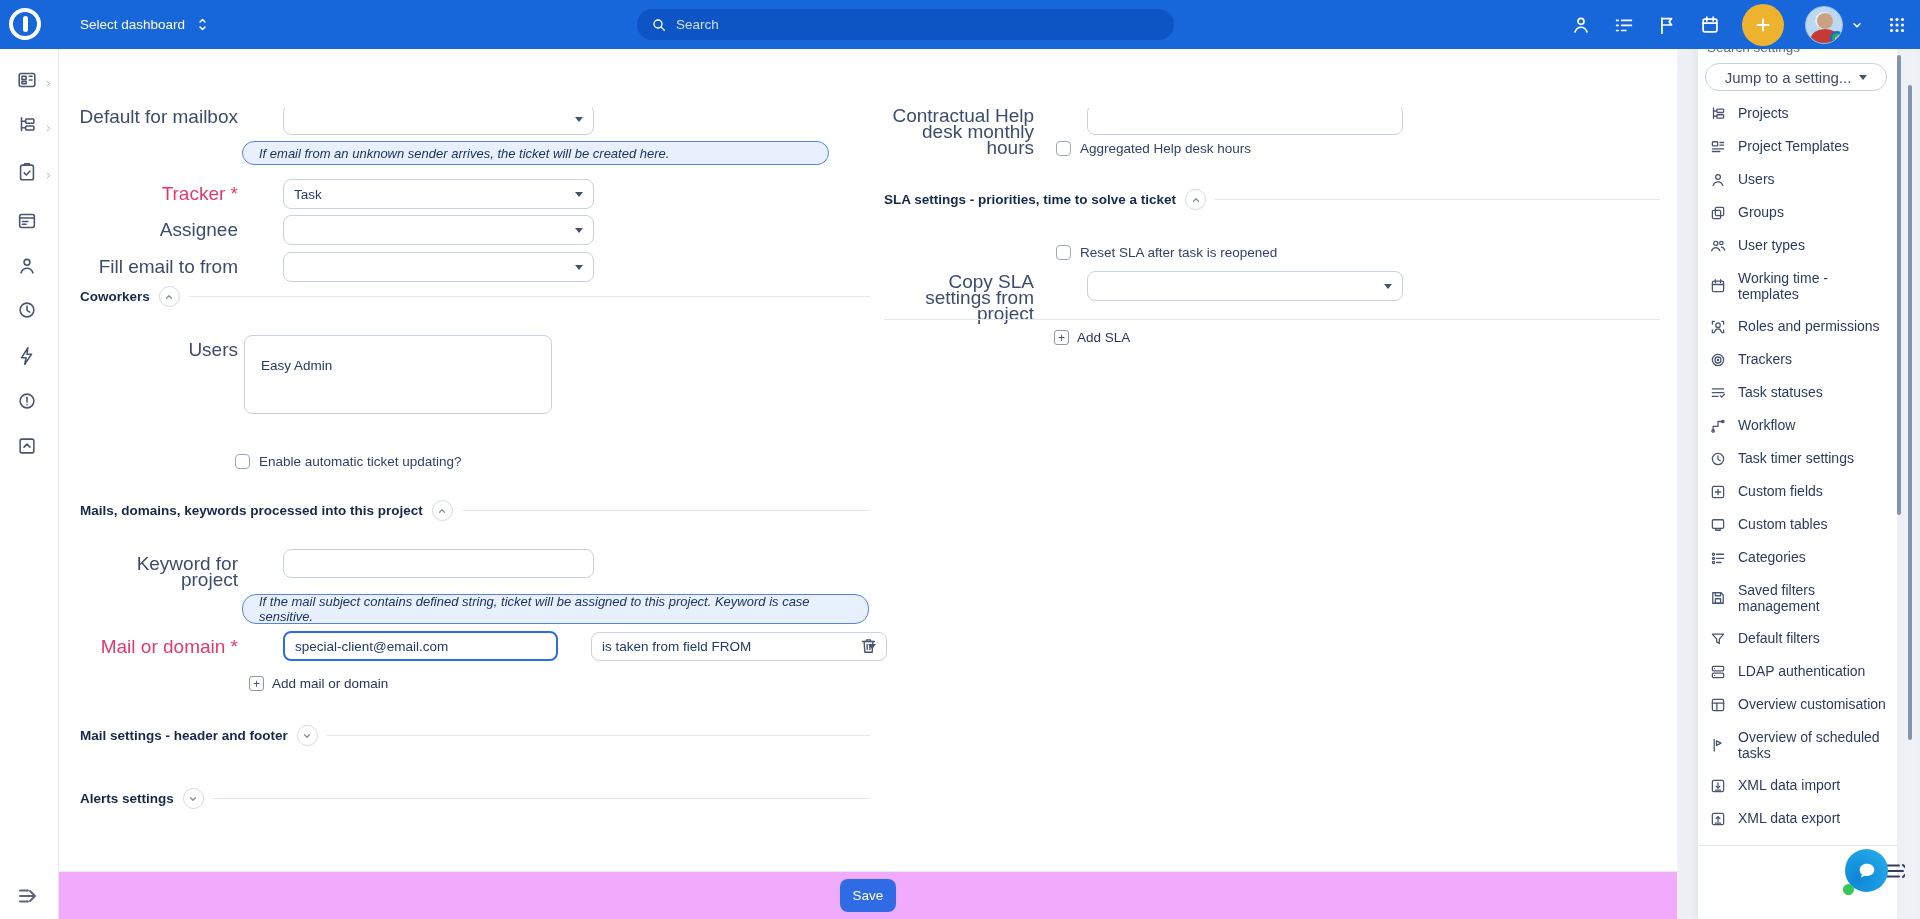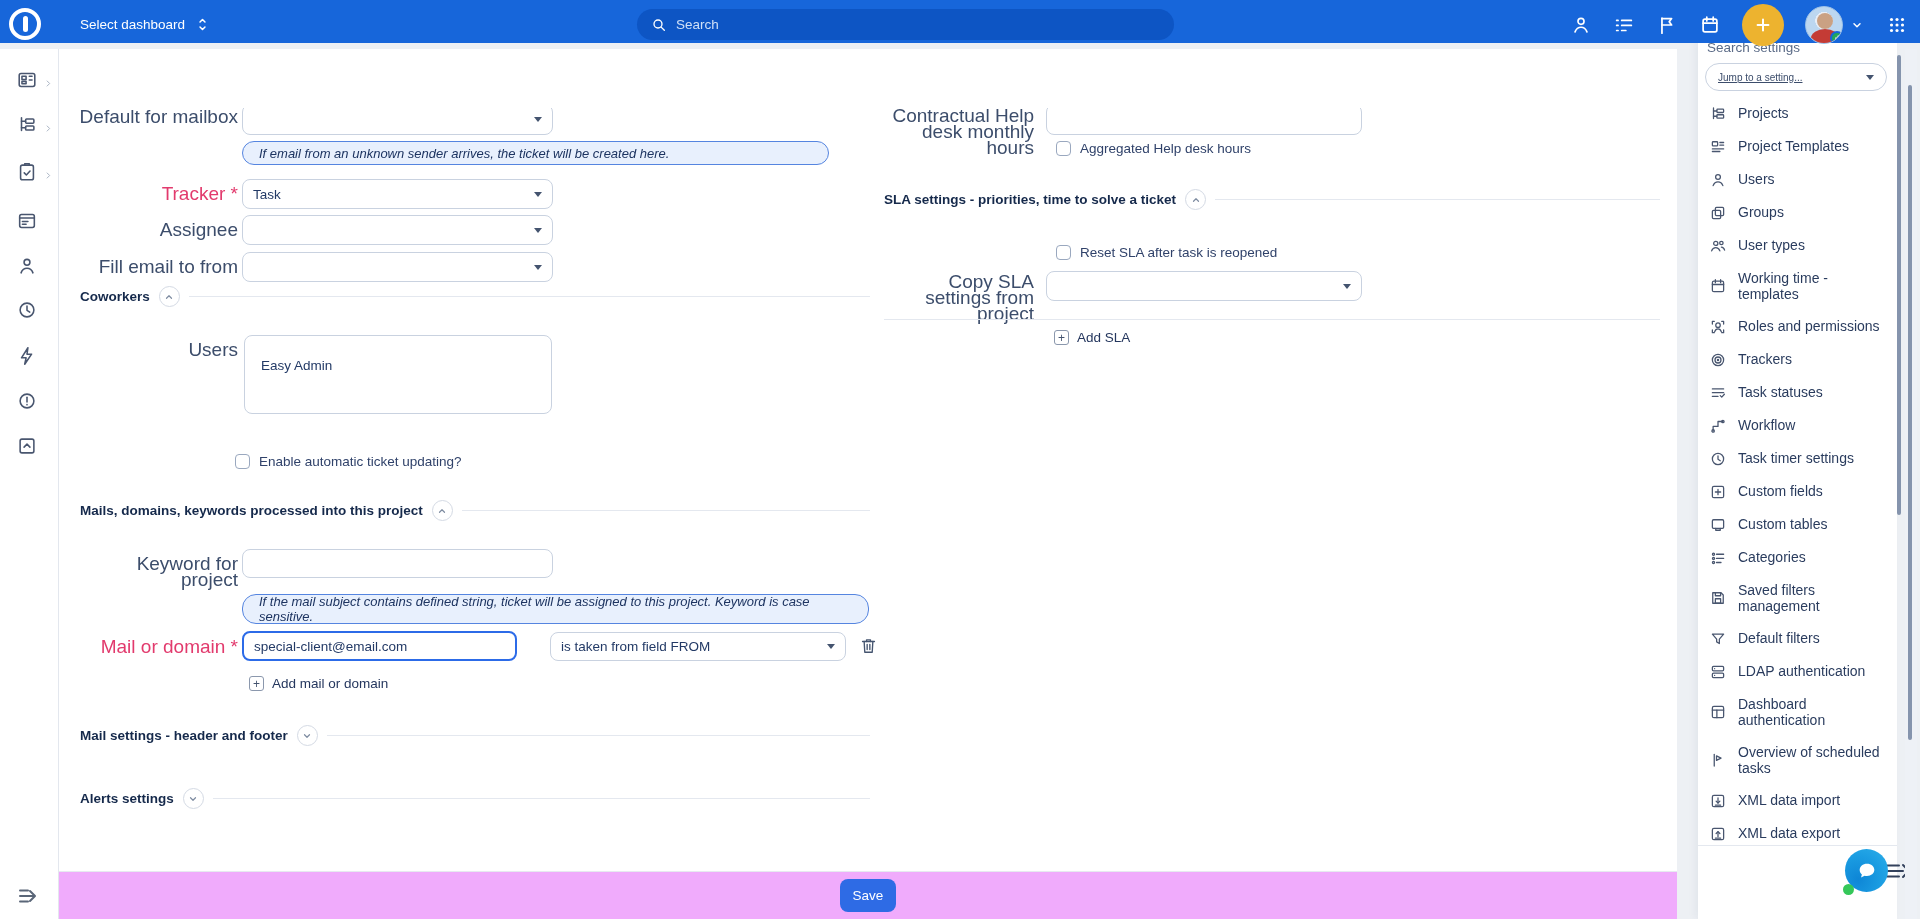--- a/index.html
+++ b/index.html
@@ -1,20 +1,20 @@
 <!DOCTYPE html>
 <html><head>
 <meta charset="utf-8">
 <style>
   html,body{margin:0;padding:0;background:#dfe3ea;}
   *{box-sizing:border-box;}
   .stage{position:relative;width:1920px;height:919px;background:#edf0f4;overflow:hidden;
          font-family:"Liberation Sans",sans-serif;color:#25375e;}
   
-  .topbar{position:absolute;left:0;top:0;width:1920px;height:43px;background:#1766da;z-index:10;
+  .topbar{position:absolute;left:0;top:0;width:1920px;height:49px;background:#1766da;z-index:10;
           display:flex;align-items:center;}
   .logo{position:absolute;left:9px;top:8px;width:32px;height:32px;border-radius:50%;
         border:4px solid #fff;display:flex;align-items:center;justify-content:center;}
   .logo i{display:block;width:5px;height:16px;background:#fff;border-radius:3px;}
   .dash-sel{position:absolute;left:80px;top:0;height:49px;display:flex;align-items:center;gap:9px;
             color:#fff;font-size:13.5px;cursor:pointer;}
   .search-pill{position:absolute;left:637px;top:9px;width:537px;height:31px;border-radius:16px;
                background:#0d55c4;display:flex;align-items:center;gap:9px;padding-left:14px;
                color:#cfe0f7;font-size:13.5px;}
   .tb-icons{position:absolute;right:12px;top:0;height:49px;display:flex;align-items:center;gap:21px;}
@@ -40,21 +40,21 @@
   
   .card{position:absolute;left:59px;top:49px;width:1618px;height:822px;background:#fff;}
   .card-head{position:absolute;left:0;top:0;right:0;height:59px;border-bottom:1px solid #eef1f5;
              box-shadow:0 2px 3px rgba(20,40,80,.04);display:flex;align-items:center;padding-left:21px;background:#fff;z-index:3;}
   .title{font-size:17px;font-weight:bold;color:#15294b;}
   .viewport{position:absolute;left:0;top:59px;right:0;bottom:0;overflow:hidden;}
   .lbl{position:absolute;width:159px;left:20px;text-align:right;font-size:19px;color:#3c4d6b;line-height:16px;}
   .lbl.r{left:830px;width:145px;}
   .lbl.req{color:#e23a6d;}
   .field{position:absolute;background:#fff;border:1px solid #c9d2e0;border-radius:8px;
-         font-size:13.5px;color:#233a66;display:flex;align-items:center;padding:0 10px;cursor:text;}
+         font-size:13.5px;color:#233a66;display:flex;align-items:center;padding:0 10px;cursor:text;margin-left:41px;}
   .select{cursor:pointer;justify-content:space-between;}
   .caret{width:0;height:0;border-left:4.5px solid transparent;border-right:4.5px solid transparent;
          border-top:5.5px solid #44546f;margin-left:8px;flex:none;}
   .focus{border:2px solid #2c6be8;}
   .info{position:absolute;background:#e8f0fd;border:1px solid #5585e0;border-radius:14px;
         display:flex;align-items:center;padding:0 16px;font-size:13px;font-style:italic;color:#1d3461;}
   .sect{position:absolute;display:flex;align-items:center;gap:9px;}
   .sect b{font-size:13.5px;color:#15294b;white-space:nowrap;}
   .sect .rule{flex:1;height:1px;background:#e4e8ef;}
   .coll{width:21px;height:21px;border-radius:50%;border:1px solid #d4dae4;color:#7e8ca1;flex:none;
@@ -72,22 +72,22 @@
   
   .footer{position:absolute;left:59px;top:871px;width:1618px;height:48px;background:#f0abfc;
           border-top:1px solid #e7eaf0;display:flex;align-items:center;justify-content:center;}
   .save-btn{width:56px;height:33px;background:#2e6be5;border:none;border-radius:8px;color:#fff;
             font-size:13.5px;font-family:inherit;cursor:pointer;}
   
   .panel{position:absolute;left:1698px;top:40px;width:199px;height:879px;background:#fff;z-index:5;
          box-shadow:-3px 0 8px rgba(20,40,80,.05);}
   .panel-head{position:absolute;left:9px;top:0;font-size:13.5px;color:#5b6b87;}
   .jump{position:absolute;left:7px;top:23px;width:182px;height:28px;border:1px solid #c9d2e0;border-radius:14px;
-        background:#fff;display:flex;align-items:center;justify-content:space-between;
-        padding:0 12px;font-size:10px;color:#3c4d6b;cursor:pointer;text-decoration:underline;}
+        background:#fff;display:flex;align-items:center;justify-content:center;
+        padding:0 12px;font-size:15px;color:#3c4d6b;cursor:pointer;}
   .menu{position:absolute;left:7px;top:57px;width:188px;}
   .mi{display:flex;align-items:center;gap:11px;padding:7.5px 4px;cursor:pointer;border-radius:6px;}
   .mi .icn{width:18px;height:18px;color:#49566f;flex:none;}
   .mi span.t{font-size:14px;color:#2a3c5e;line-height:16.5px;max-width:152px;}
   .panel-div{position:absolute;left:1698px;top:845px;width:199px;height:1px;background:#e4e8ef;z-index:6;}
   .chat{position:absolute;left:1845px;top:849px;width:43px;height:43px;border-radius:50%;z-index:7;
         background:radial-gradient(circle at 30% 70%,#0e86d6,#1b9de2 55%,#2eb0ea);display:flex;
         align-items:center;justify-content:center;color:#fff;cursor:pointer;}
   .chat svg{width:22px;height:22px;}
   .chat-dot{position:absolute;left:1843px;top:884px;width:11px;height:11px;border-radius:50%;
@@ -621,21 +621,21 @@
           <span class="t">LDAP authentication</span>
         </div>
         <div class="mi">
           <span class="icn">
             <svg viewBox="0 0 24 24" fill="none" stroke="currentColor" stroke-width="1.7" stroke-linecap="round" stroke-linejoin="round">
               <rect x="4.5" y="4.5" width="15" height="15" rx="2"></rect>
               <path d="M4.5 9.5h15"></path>
               <path d="M10.5 9.5v10"></path>
             </svg>
           </span>
-          <span class="t">Dashboard authentication</span>
+          <span class="t">Overview customisation</span>
         </div>
         <div class="mi">
           <span class="icn">
             <svg viewBox="0 0 24 24" fill="none" stroke="currentColor" stroke-width="1.7" stroke-linecap="round" stroke-linejoin="round">
               <path d="M7 4.5V20"></path>
               <path d="M10 6.5l6 3-6 3z"></path>
             </svg>
           </span>
           <span class="t">Overview of scheduled tasks</span>
         </div>

